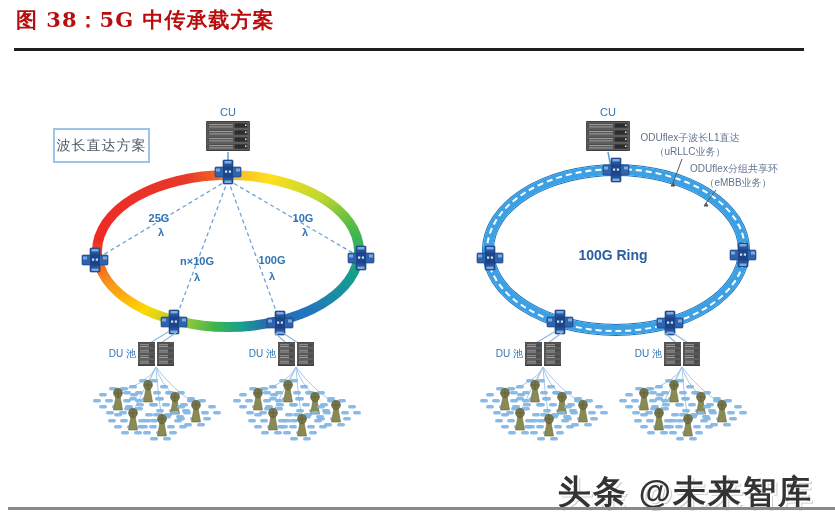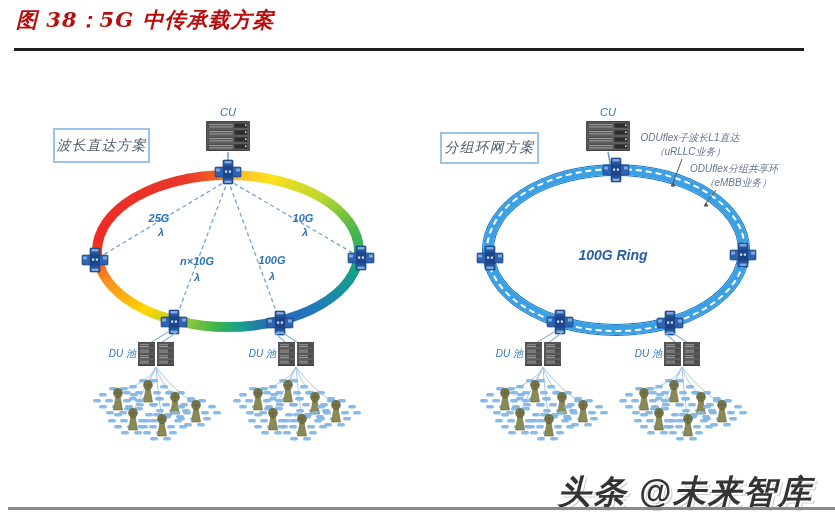--- a/index.html
+++ b/index.html
@@ -1,17 +1,17 @@
 <!DOCTYPE html>
 <html><head>
 <meta charset="utf-8">
 <style>
   html,body{margin:0;padding:0;background:#fff;}
   .canvas{position:relative;width:835px;height:514px;background:#fff;overflow:hidden;
-          font-family:"Liberation Sans",sans-serif;font-style:italic;}
+          font-family:"Liberation Sans",sans-serif;}
   .fig-title{position:absolute;left:16px;top:6px;font-family:"DejaVu Serif",serif;
              font-weight:bold;font-size:21px;color:#b90d0d;letter-spacing:1px;}
   .title-rule{position:absolute;left:14px;top:48px;width:790px;height:3px;background:#1f1f1f;}
   .bottom-rule{position:absolute;left:8px;top:507px;width:827px;height:3px;background:#8a8a8a;}
 
   
   .rainbow{position:absolute;left:92px;top:170px;width:272px;height:162px;border-radius:50%;
     background:conic-gradient(from 0deg,
       #f9b233 0deg,#ffe01b 30deg,#bfd730 60deg,#4db848 80deg,#14a08a 100deg,
       #2077be 125deg,#2b66b2 150deg,#18a08f 170deg,#3fb549 190deg,#a6ce39 215deg,
@@ -275,19 +275,16 @@
         <use href="#cluster" x="633" y="406" width="52" height="38"></use>
         <use href="#cluster" x="662" y="412" width="52" height="38"></use>
         <use href="#cluster" x="696" y="398" width="52" height="38"></use>
       </g>
     </g>
   </svg>
 
   <div class="scheme-box left">
     <span>波长直达方案</span>
   </div>
-  <div class="scheme-box right">
-    <span>分组环网方案</span>
-  </div>
 
   <div class="watermark">头条 @未来智库</div>
   <div class="bottom-rule"></div>
 </div>
 
 </body></html>

